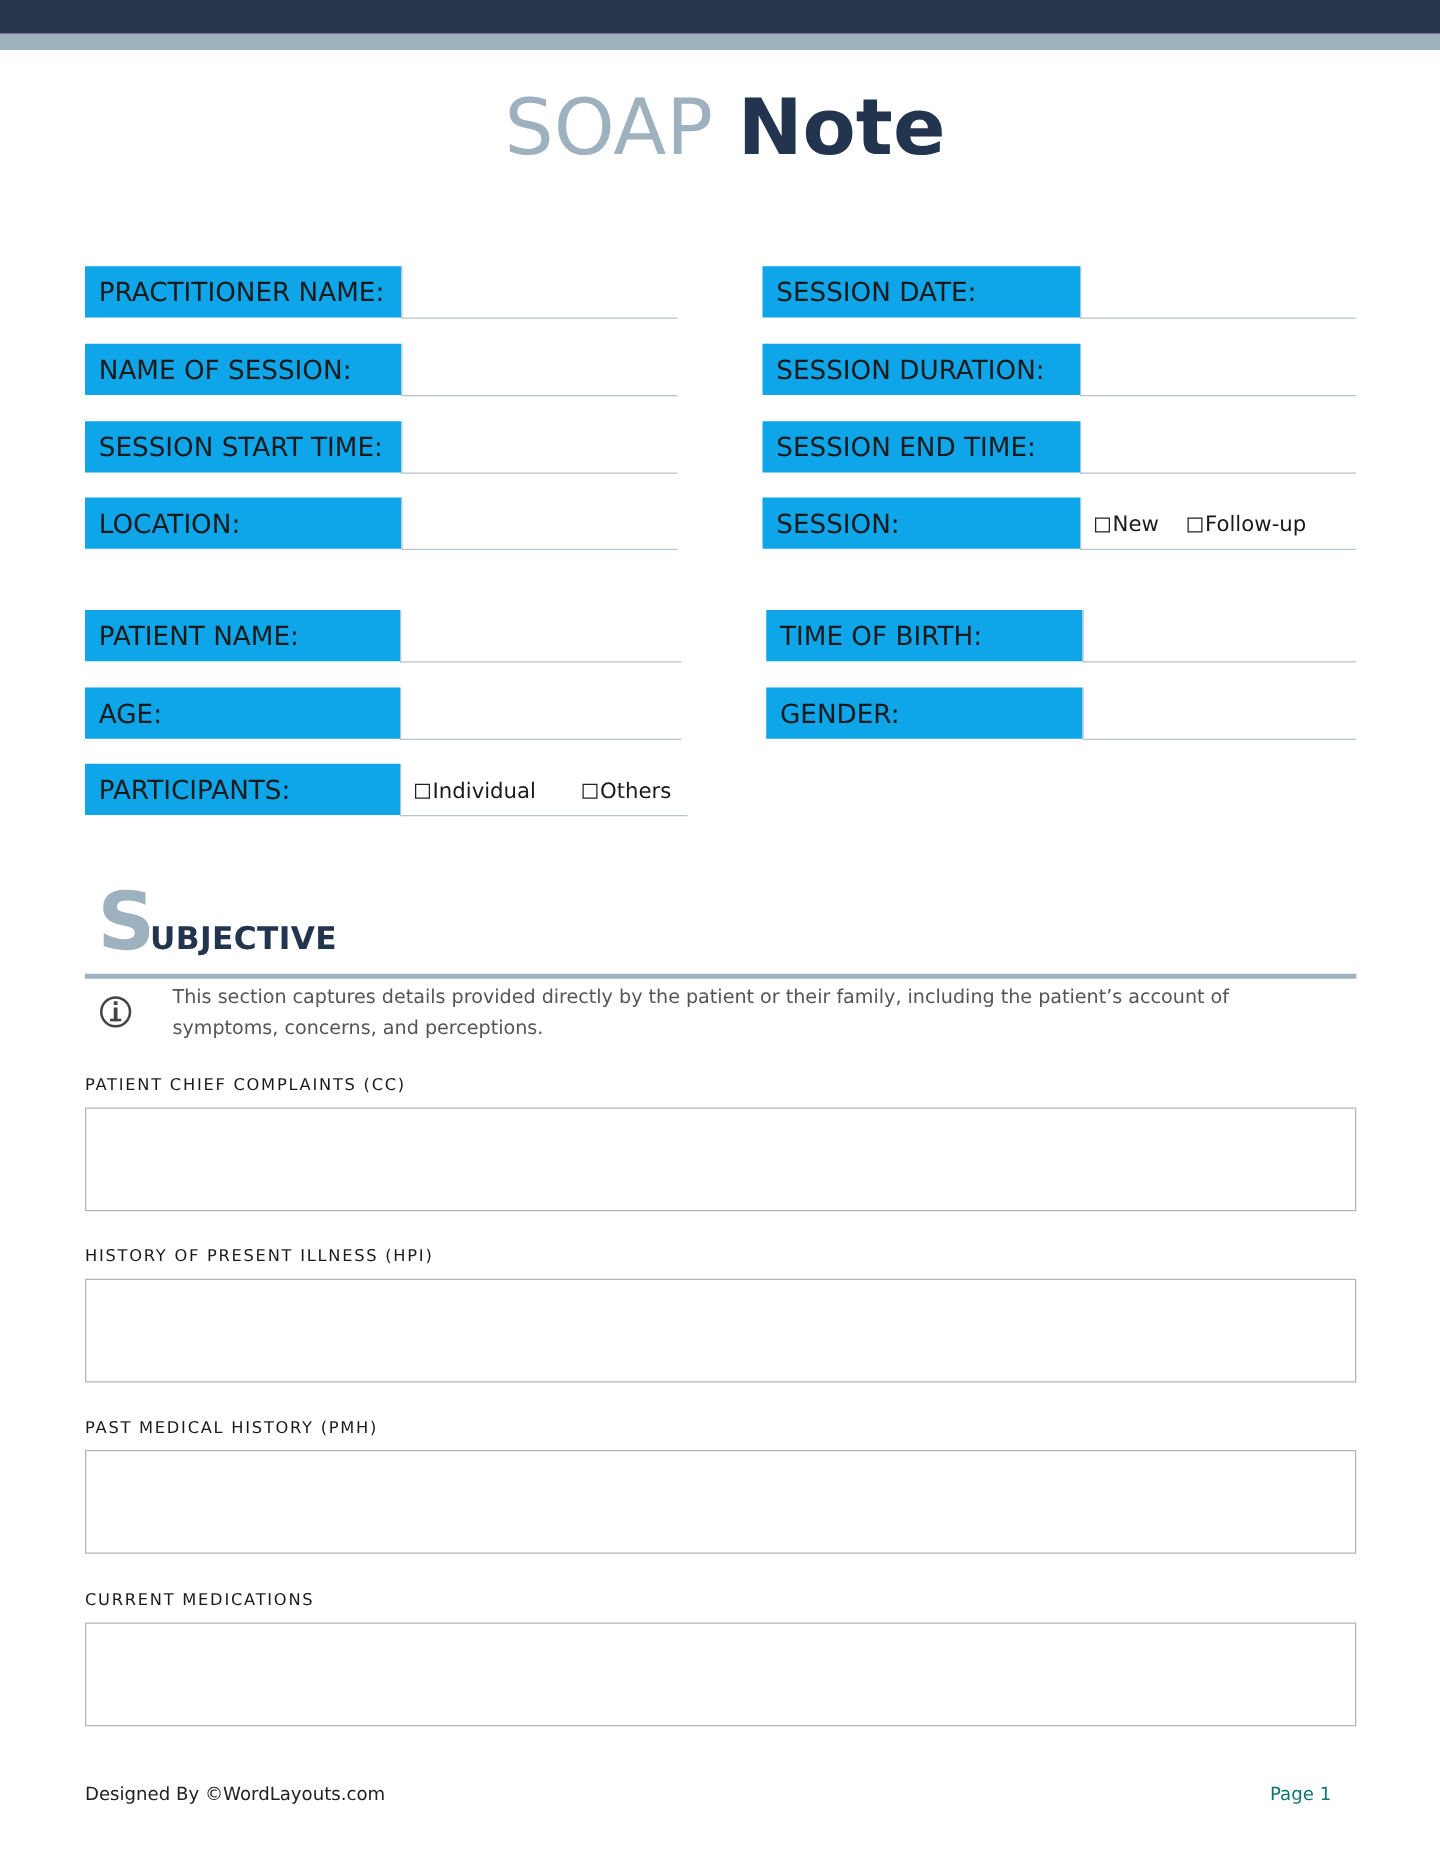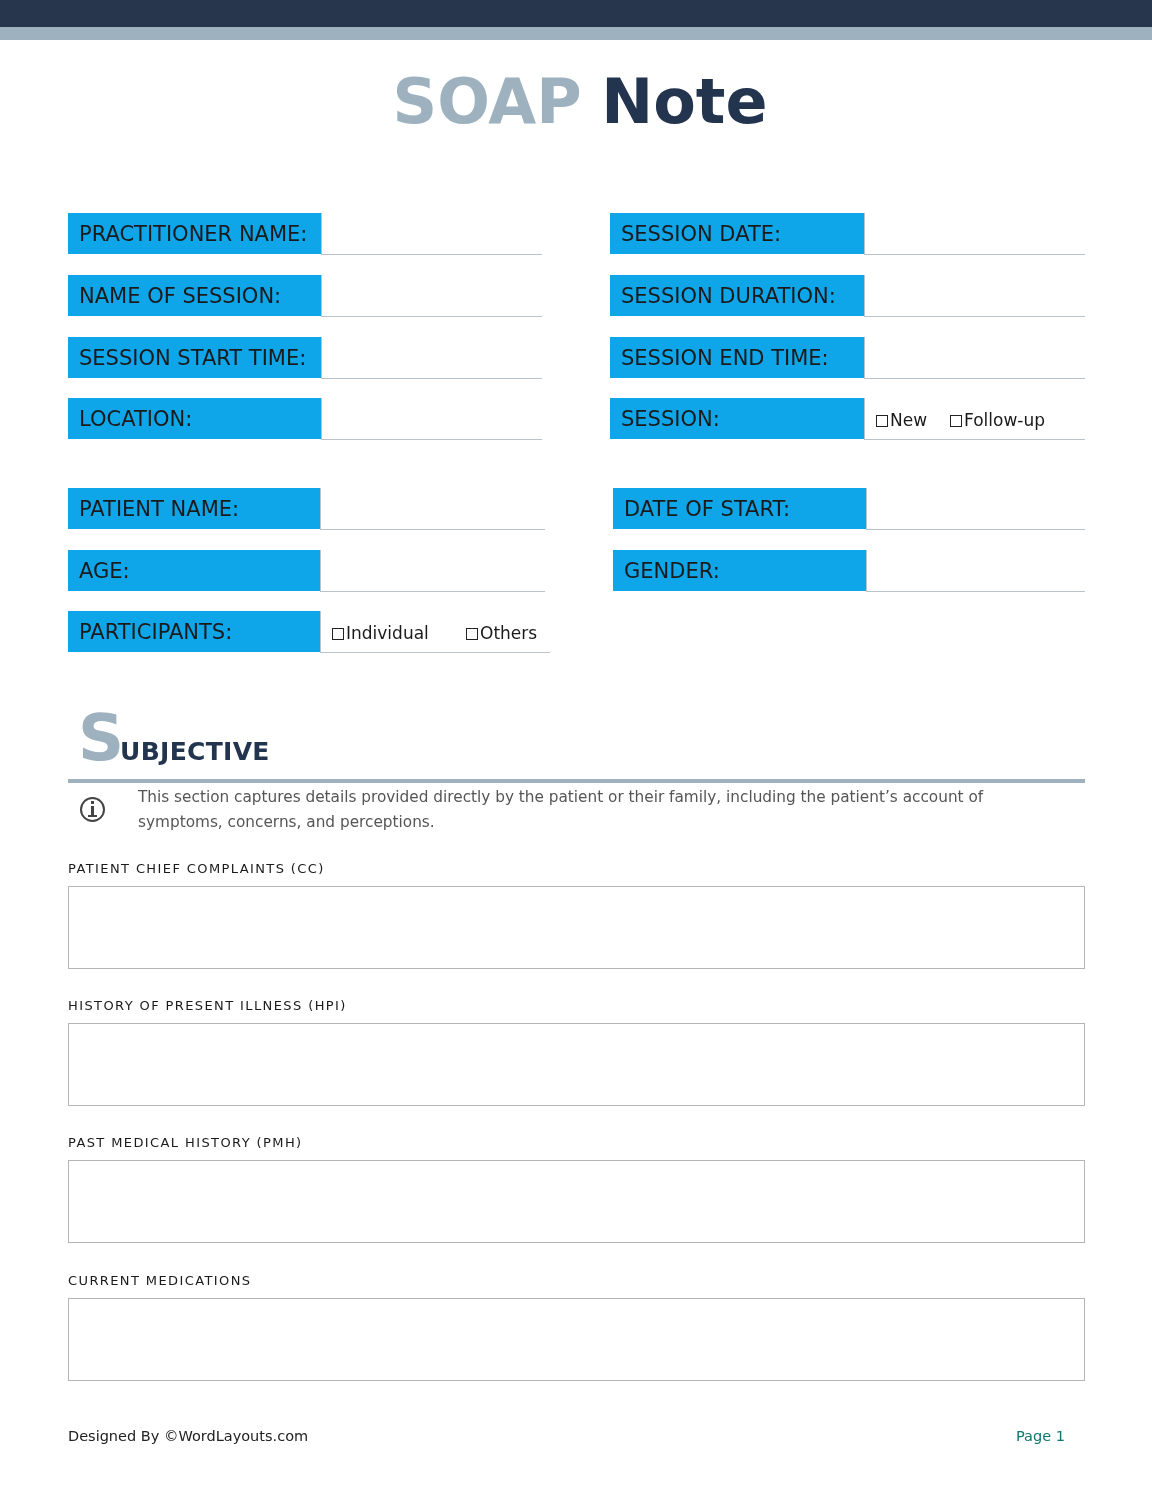--- a/index.html
+++ b/index.html
@@ -3,21 +3,21 @@
   <meta charset="utf-8">
   <style>
     * { box-sizing: border-box; margin: 0; padding: 0; }
     html, body { width: 1152px; height: 1491px; background: #ffffff; overflow: hidden; }
     body { position: relative; font-family: "DejaVu Sans", sans-serif; color: #1a1a1a; }
 
     .top-bar-dark { position: absolute; left: 0; top: 0; width: 1152px; height: 27px; background: #27364d; }
     .top-bar-light { position: absolute; left: 0; top: 27px; width: 1152px; height: 13px; background: #9eb1bf; }
 
     .title { position: absolute; left: 0; top: 64px; width: 1160px; text-align: center; font-size: 62px; line-height: 76px; letter-spacing: 0px; }
-    .title .t1 { color: #9eb1bf; font-weight: bold; margin-top: 32px; }
+    .title .t1 { color: #9eb1bf; font-weight: normal; margin-top: 32px; }
     .title .t2 { color: #22344e; font-weight: bold; }
 
     .field { position: absolute; height: 41px; }
     .field .lbl { position: absolute; left: 0; top: 0; height: 41px; background: #0ea5e9; font-size: 21px; line-height: 43px; padding-left: 11px; color: #1a1a1a; white-space: nowrap; }
     .field .val { position: absolute; top: 0; height: 42px; border-left: 1px solid #b7c4ce; border-bottom: 1.5px solid #b7c4ce; }
     .field .val.cb { font-size: 17px; line-height: 44px; color: #1a1a1a; white-space: nowrap; }
     .cb-item { position: absolute; top: 0; }
     .box { display: inline-block; width: 12px; height: 12px; border: 1.3px solid #222; vertical-align: -1px; margin-right: 2px; }
 
     .sec-head { position: absolute; left: 78px; top: 706px; height: 64px; white-space: nowrap; color: #22344e; }
@@ -102,21 +102,21 @@
   <div class="val cb" style="left:252px; width:230px;">
     <span class="cb-item" style="left:11px;">
       <span class="box"></span><span>Individual</span>
     </span>
     <span class="cb-item" style="left:145px;">
       <span class="box"></span><span>Others</span>
     </span>
   </div>
 </div>
 <div class="field" style="left:613px; top:488px; width:472px;">
-  <div class="lbl" style="width:253px;">DATE OF START:</div>
+  <div class="lbl" style="width:253px;">TIME OF BIRTH:</div>
   <div class="val" style="left:253px; width:219px;"></div>
 </div>
 <div class="field" style="left:613px; top:550px; width:472px;">
   <div class="lbl" style="width:253px;">GENDER:</div>
   <div class="val" style="left:253px; width:219px;"></div>
 </div>
 
 <div class="sec-head">
   <span class="big">S</span><span class="rest">UBJECTIVE</span>
 </div>

